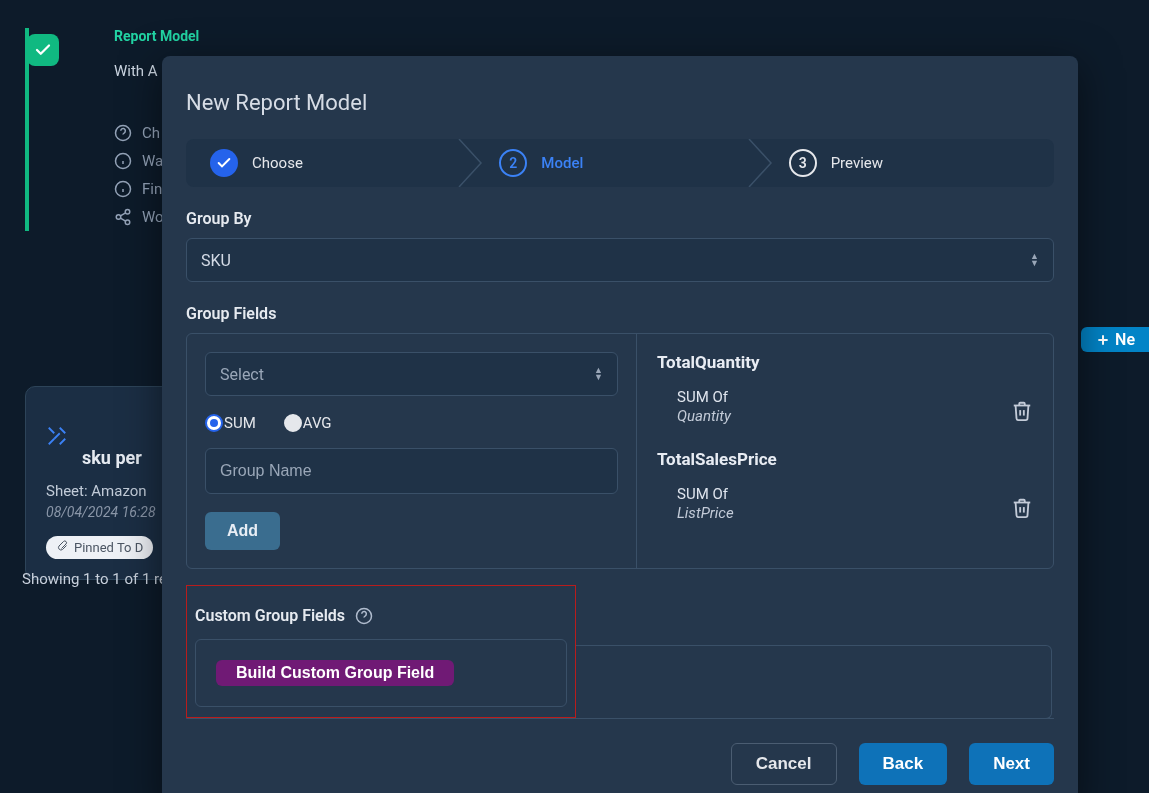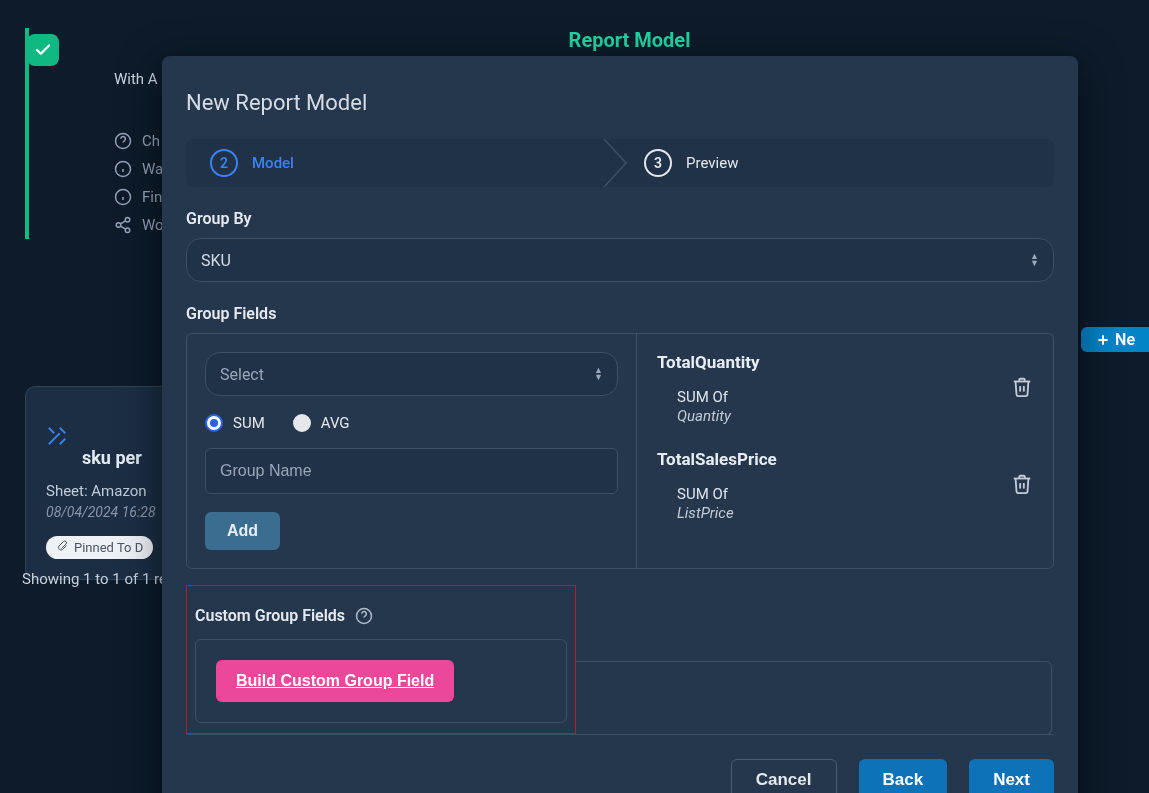--- a/index.html
+++ b/index.html
@@ -39,24 +39,23 @@
   .info-check-wrap {
     position: absolute;
     left: 55px;
     top: 36px;
     width: 32px;
     height: 32px;
   }
   .info-title {
     color: #22d3a3;
     font-weight: 700;
-    font-size: 20px;
+    font-size: 14px;
     margin-left: 55px;
     margin-bottom: 16px;
-    text-align: center;
   }
   .info-desc {
     margin-left: 55px;
     color: #cbd5e1;
     font-size: 15px;
     line-height: 1.55;
     max-width: 1030px;
   }
   .info-links { margin-left: 55px; margin-top: 12px; }
   .info-link {
@@ -189,21 +188,21 @@
     font-weight: 600;
     color: #e6eaf0;
     margin-bottom: 10px;
   }
   .section-label-row { display:flex; align-items:center; gap:10px; }
   .section-label-row svg { width:18px;height:18px; stroke:#b0bcce; fill:none; }
 
   .select-box {
     background: #1f3247;
     border: 1px solid #3a5068;
-    border-radius: 15px;
+    border-radius: 6px;
     height: 44px;
     display: flex;
     align-items: center;
     justify-content: space-between;
     padding: 0 14px;
     color: #d4dbe6;
     font-size: 16px;
   }
   .select-box.placeholder { color: #9aa7b8; }
   .select-chevron { display:flex;flex-direction:column;gap:-2px; color:#9aa7b8; font-size:9px; line-height:7px; }
@@ -218,21 +217,21 @@
     width: 450px;
     padding: 18px;
     border-right: 1px solid #3a5068;
   }
   .group-right {
     flex: 1;
     padding: 18px 20px;
   }
   .group-left .select-box { width: 100%; align-items: center; }
   .radio-row { display:flex; gap:28px; margin-top: 18px; align-items:center;}
-  .radio-item { display:flex; align-items:center; gap:10px; color:#e5e7eb; font-size:15px;}
+  .radio-item { display:flex; align-items:center; gap:1px; color:#e5e7eb; font-size:15px;}
   .radio {
     width: 18px; height: 18px; border-radius:50%;
     display:inline-flex;align-items:center;justify-content:center;
   }
   .radio.sel { border: 2px solid #2563eb; background:#fff;}
   .radio.sel::after { content:""; width:8px;height:8px;border-radius:50%;background:#2563eb;}
   .radio.unsel { background:#e5e7eb; border:2px solid #e5e7eb; }
   .text-input {
     margin-top: 16px;
     background: #1f3247;
@@ -249,21 +248,21 @@
     margin-top: 18px;
     background: #3a6d8f;
     color: #e8eef5;
     border: none;
     padding: 10px 22px;
     border-radius: 6px;
     font-size: 16px;
     font-weight: 600;
   }
 
-  .gf-item { display:flex; justify-content:space-between; align-items:center; margin-bottom: 24px; }
+  .gf-item { display:flex; justify-content:space-between; align-items:flex-end; margin-bottom: 24px; }
   .gf-name { font-weight: 700; font-size: 17px; color:#e8ecf3; }
   .gf-sub { font-size: 15px; color:#dfe5ee; margin-left: 20px; margin-top:16px;}
   .gf-field { font-size: 15px; color:#c3cbd8; font-style: italic; margin-left: 20px; margin-top:1px;}
   .trash { color:#c3cbd8; cursor:pointer; }
   .trash svg { width:22px;height:22px; stroke:#c3cbd8; fill:none;}
 
   .highlight-box {
     border: 1px solid #b91c1c;
     padding: 20px 8px 10px 8px;
     margin-top: 16px;
@@ -271,28 +270,27 @@
   }
   .custom-box {
     border: 1px solid #3a5068;
     border-radius: 6px;
     padding: 20px;
     margin-top: 12px;
     width: 866px;
     margin-left: 0;
   }
   .build-btn {
-    background: #ec4899;
+    background: #701a75;
     color: #fff;
     border: none;
-    padding: 12px 20px;
+    padding: 4px 20px;
     border-radius: 6px;
     font-size: 16px;
     font-weight: 600;
-    text-decoration: underline;
   }
 
   .modal-footer {
     display:flex; justify-content:flex-end; gap:22px; margin-top:24px;
   }
   .btn {
     padding: 10px 24px;
     border-radius: 6px;
     font-size: 17px;
     font-weight: 600;
@@ -390,20 +388,31 @@
     </div>
   </div>
 
   <div class="showing">Showing 1 to 1 of 1 res</div>
 </div>
 
 <div class="modal">
   <div class="modal-title">New Report Model</div>
 
   <div class="stepper">
+    <div class="step step-done">
+      <span class="step-ind">
+        <svg viewBox="0 0 24 24" fill="none" stroke-width="3" stroke-linecap="round">
+            <polyline points="20 6 9 17 4 12"></polyline>
+          </svg>
+      </span>
+      <span class="step-label">Choose</span>
+      <span class="chev"><svg viewBox="0 0 36 48">
+            <polyline points="2,0 24,24 2,48" fill="none" stroke="#3a5068" stroke-width="1.5"></polyline>
+          </svg></span>
+    </div>
     <div class="step step-active">
       <span class="step-ind">2</span>
       <span class="step-label">Model</span>
       <span class="chev"><svg viewBox="0 0 36 48">
             <polyline points="2,0 24,24 2,48" fill="none" stroke="#3a5068" stroke-width="1.5"></polyline>
           </svg></span>
     </div>
     <div class="step step-pending">
       <span class="step-ind">3</span>
       <span class="step-label">Preview</span>

